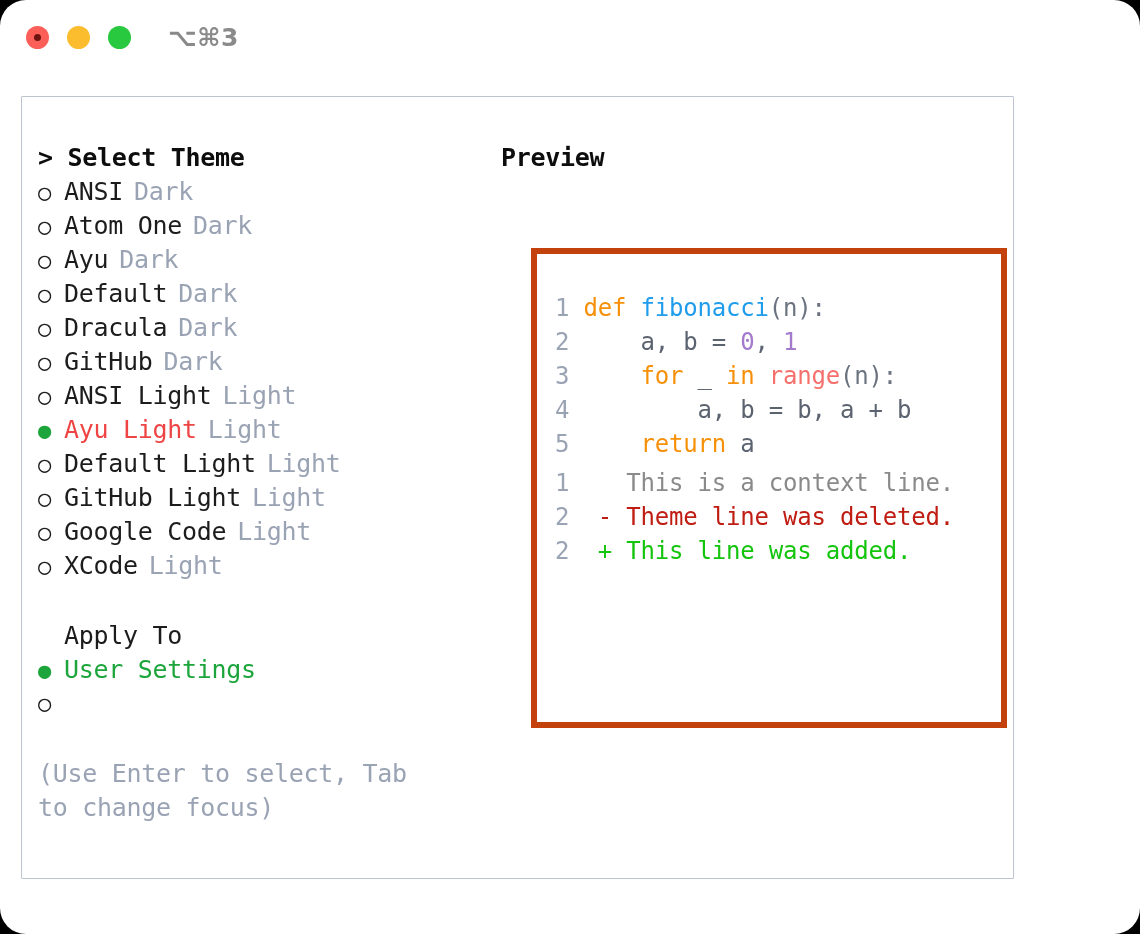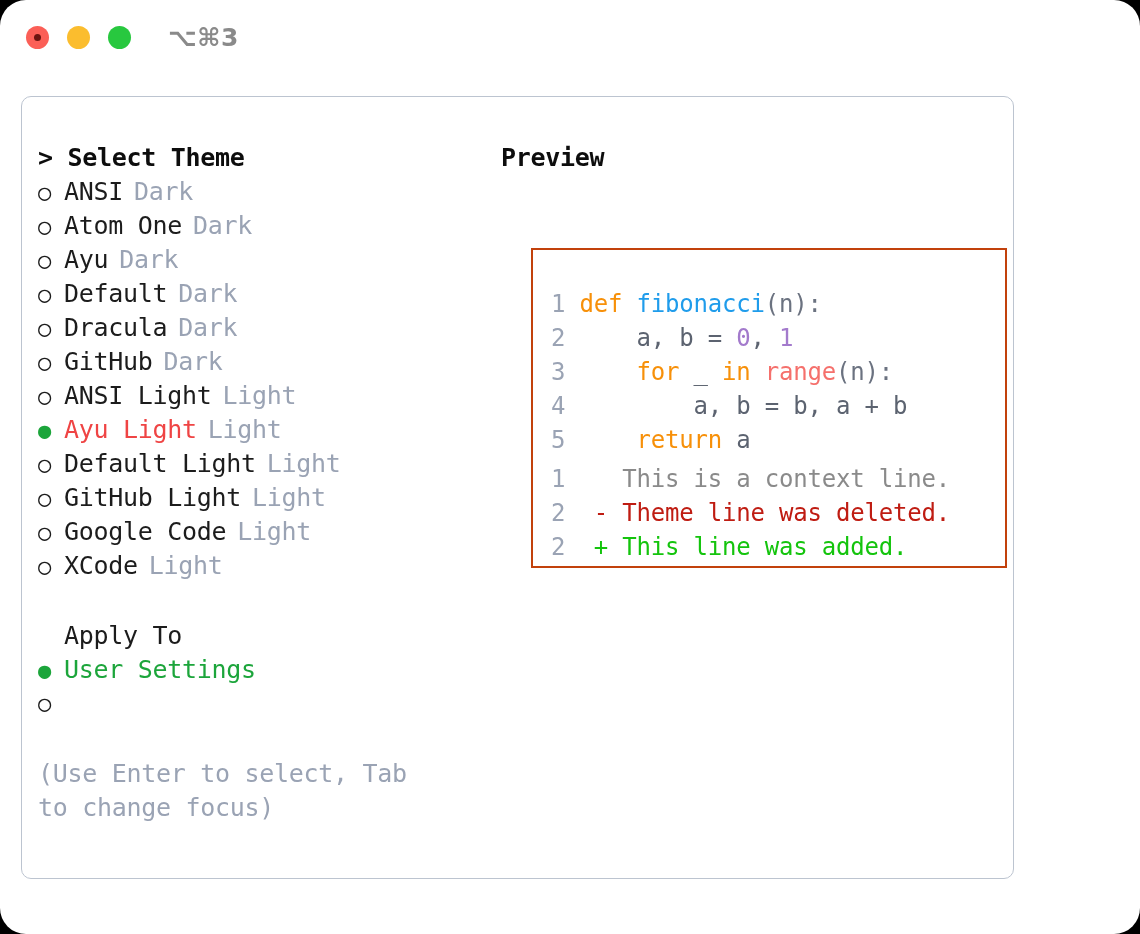--- a/index.html
+++ b/index.html
@@ -71,21 +71,21 @@
   }
 
   
   .frame {
     position: absolute;
     left: 21px;
     top: 96px;
     width: 993px;
     height: 783px;
     border: 1.5px solid #bcc4d0;
-    border-radius: 10px;
+    border-radius: 1px;
     box-sizing: border-box;
     background: #ffffff;
   }
 
   
   .col-left {
     position: absolute;
     left: 16px;
     top: 44px;
     width: 452px;
@@ -171,22 +171,22 @@
     width: 410px;
     letter-spacing: -0.3px;
   }
 
   
   .preview-box {
     position: absolute;
     left: 30px;
     top: 107px;
     width: 476px;
-    height: 320px;
-    border: 2px solid #c2410c;
+    height: 480px;
+    border: 6px solid #c2410c;
     box-sizing: border-box;
     background: #ffffff;
   }
   .code {
     position: absolute;
     left: 18px;
     top: 37px;
     font-size: 24px;
     line-height: 34px;
     white-space: pre;

